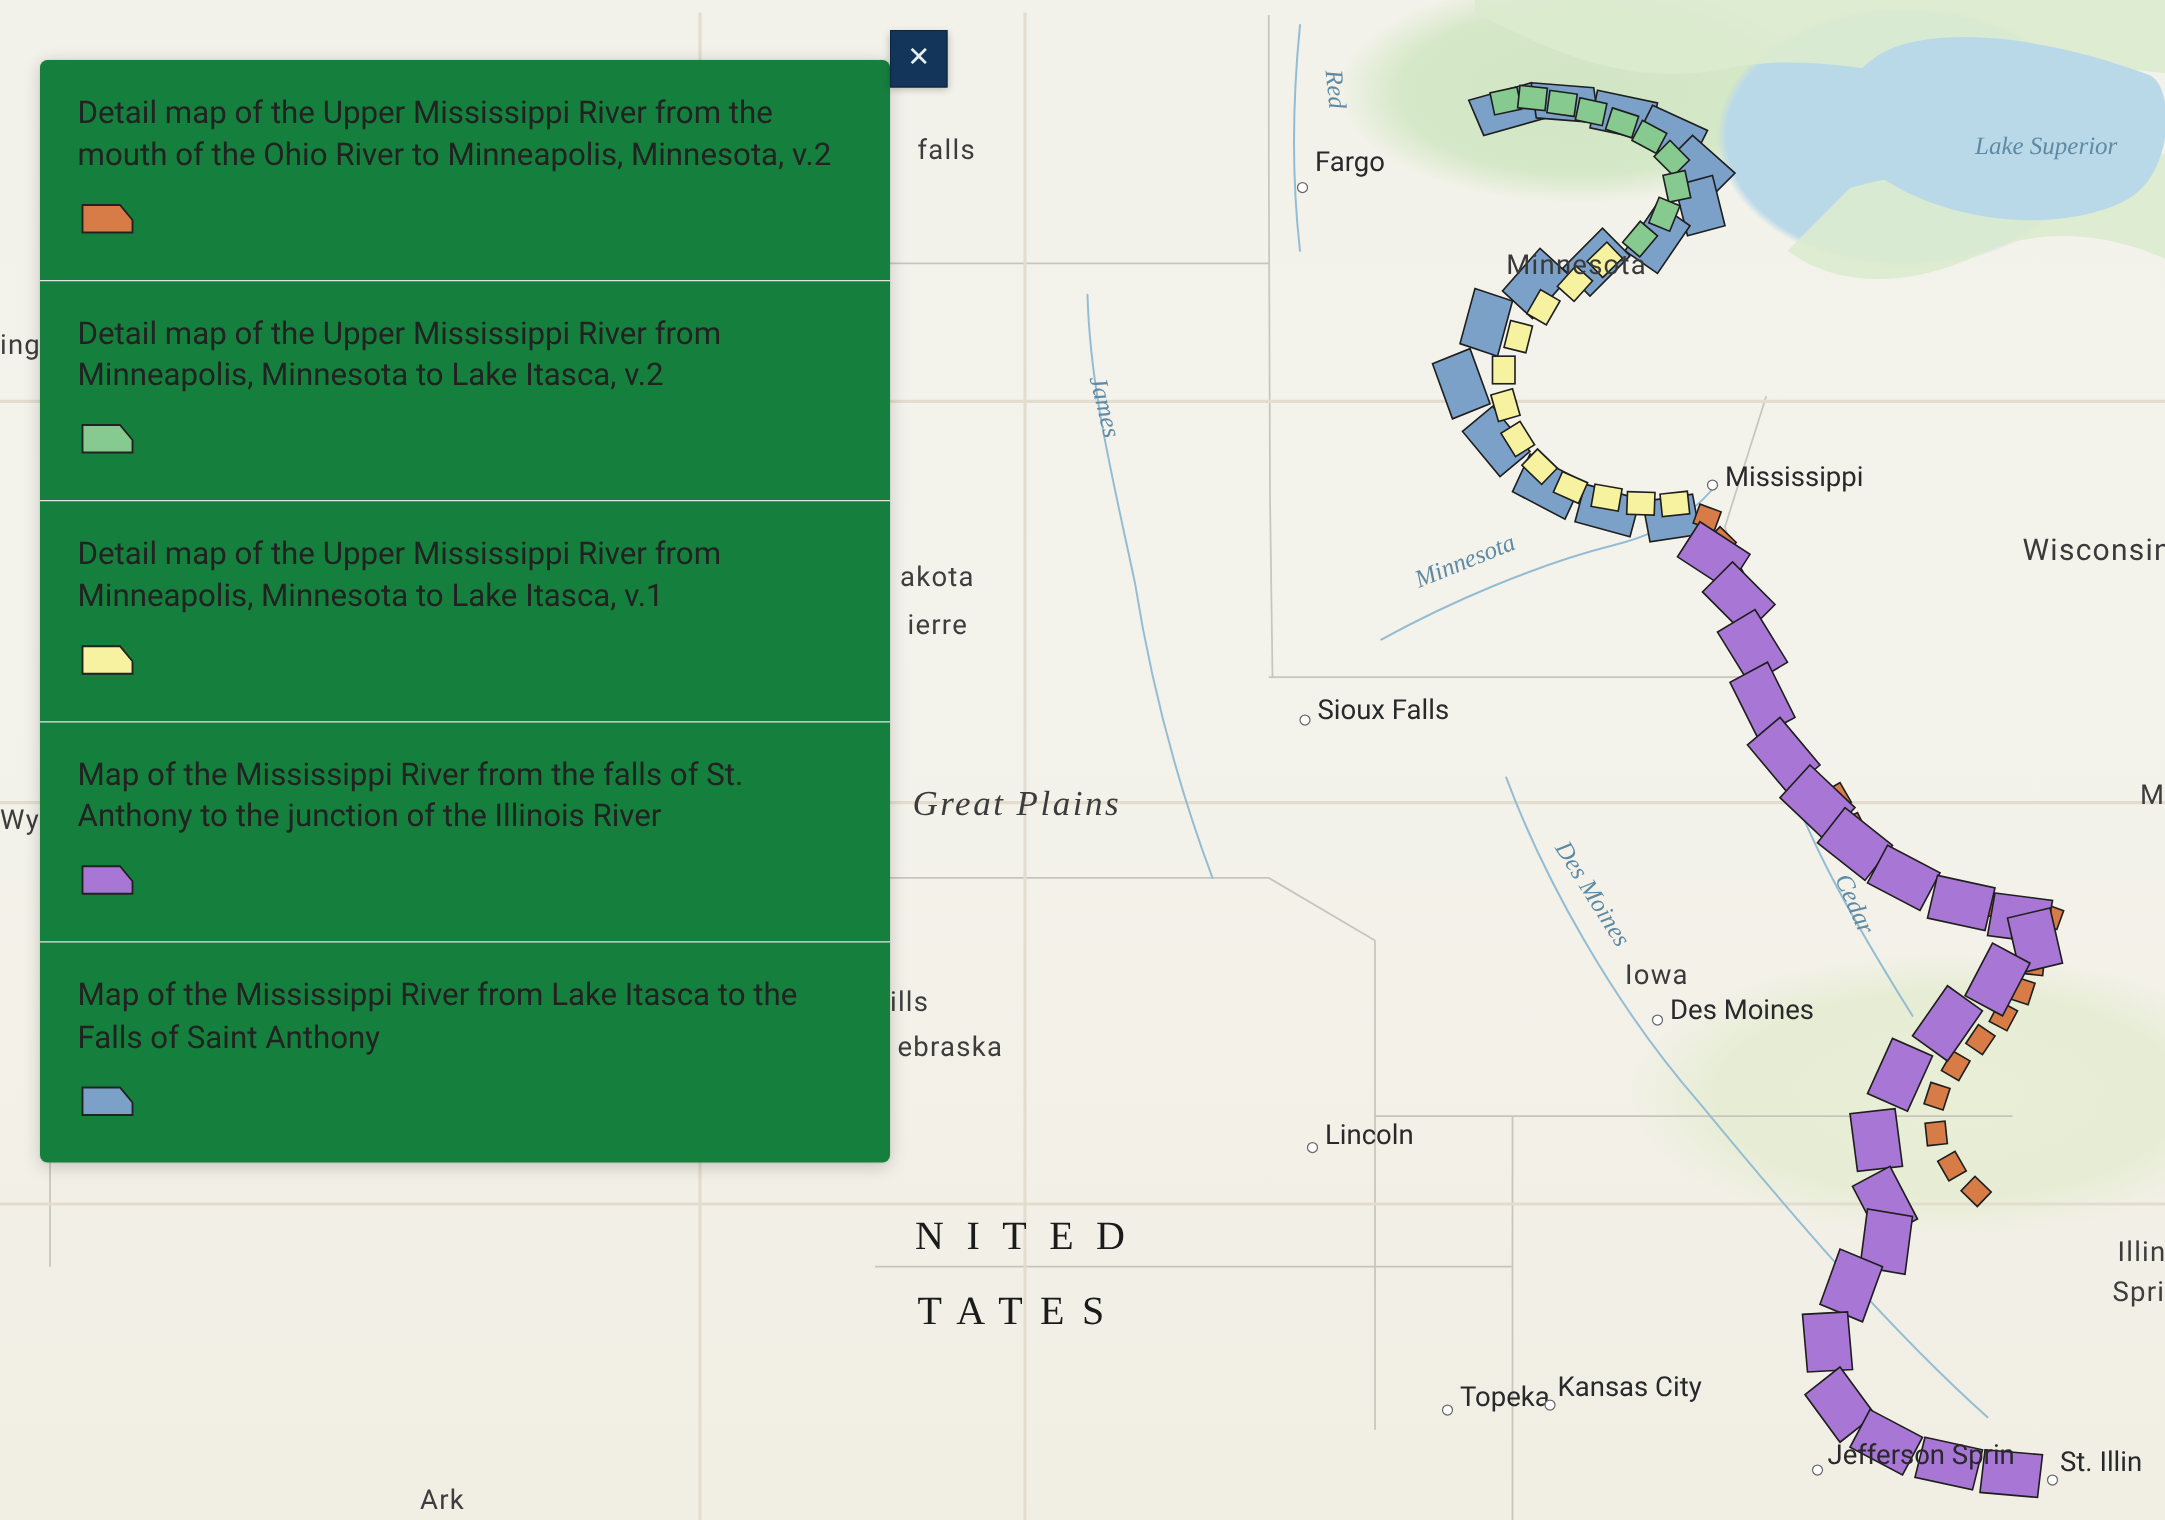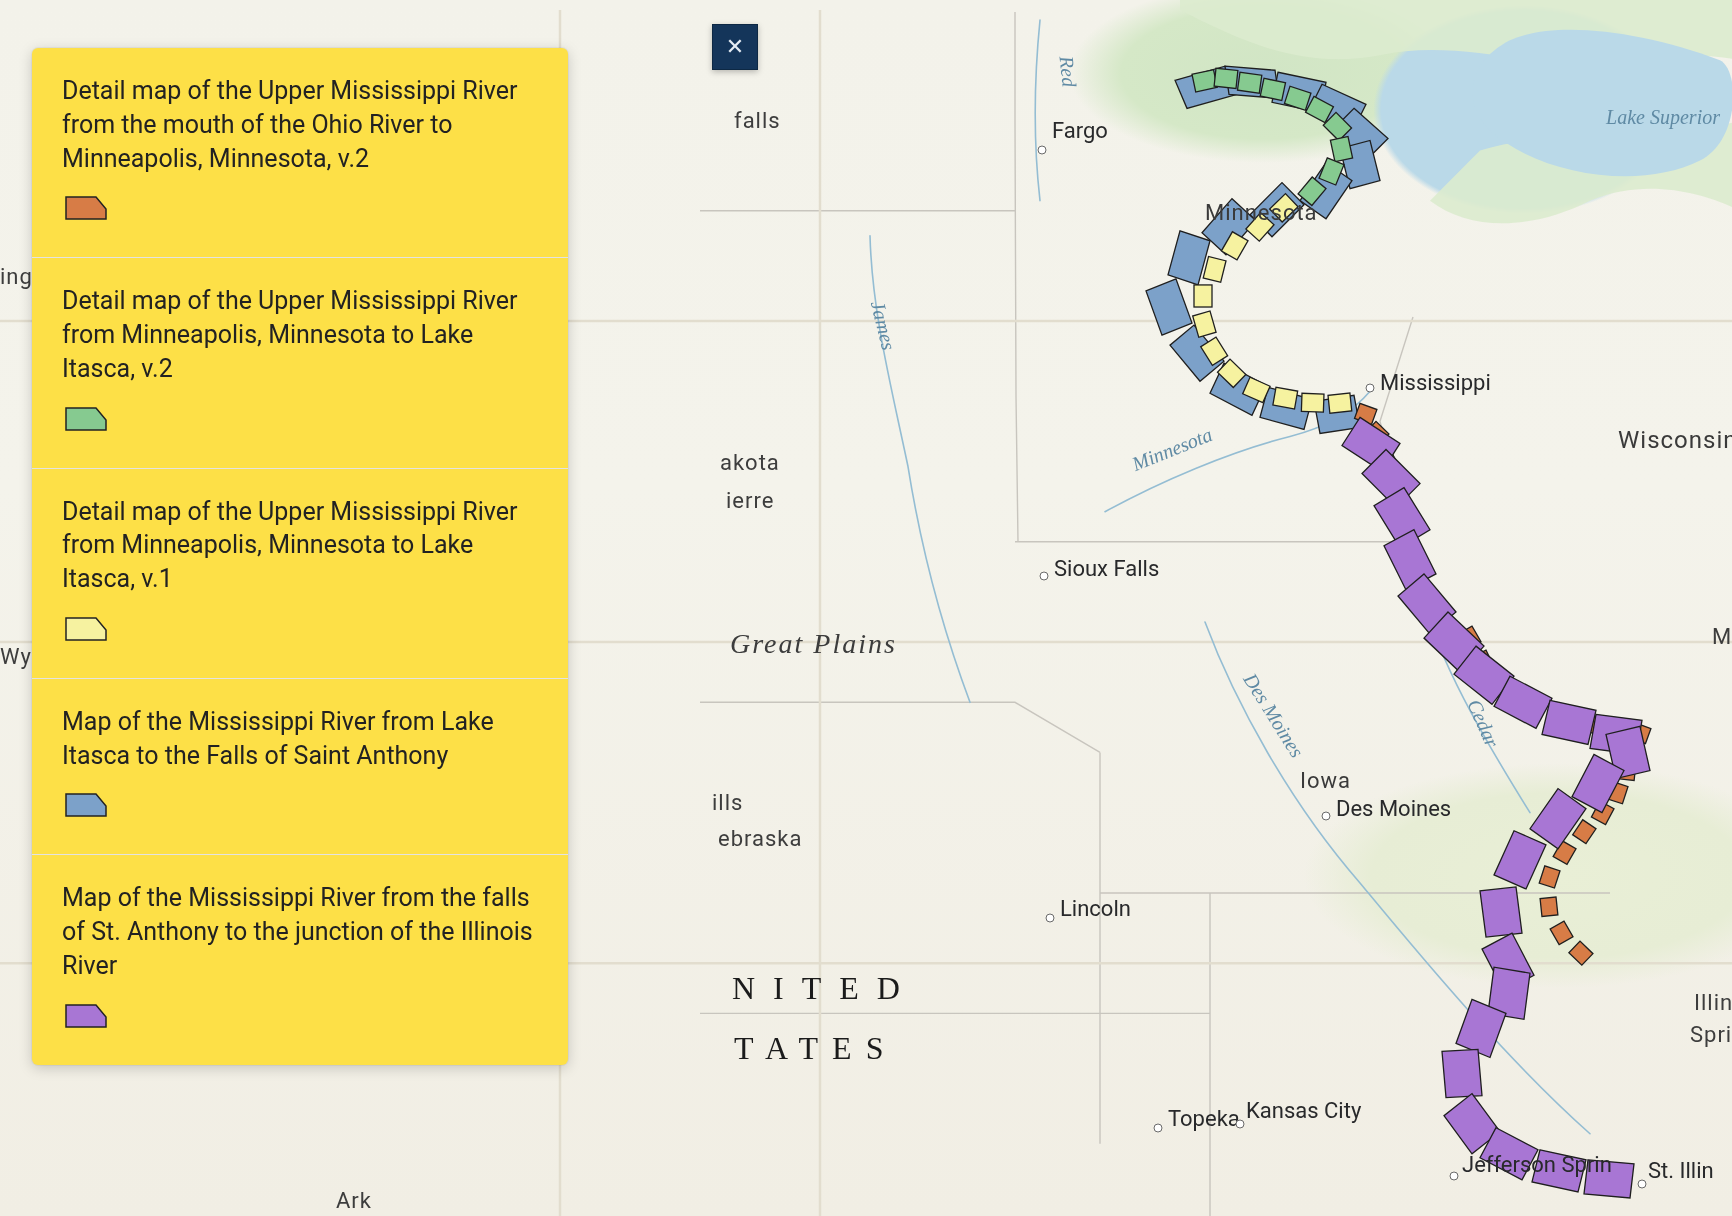--- a/index.html
+++ b/index.html
@@ -24,30 +24,30 @@
 
   .map-label { position: absolute; color: #2e2e2e; white-space: nowrap; pointer-events: none; }
   .map-label.country { font-family: Georgia, "Times New Roman", serif; letter-spacing: 18px; font-size: 32px; color: #1b1b1b; }
   .map-label.region  { font-family: Georgia, "Times New Roman", serif; font-style: italic; font-size: 28px; color: #3c3c3c; letter-spacing: 2px; text-align: right; }
   .map-label.country2 { font-family: Georgia, "Times New Roman", serif; letter-spacing: 14px; font-size: 32px; color: #1b1b1b; text-align: right; }
   .map-label.state   { font-size: 22px; color: #3a3a3a; letter-spacing: 1px; }
   .map-label.state-lg { font-size: 24px; color: #3a3a3a; letter-spacing: 1px; }
   .map-label.frag    { font-size: 22px; color: #3d3d3d; letter-spacing: 1px; }
   .map-label.city    { font-size: 22px; color: #28292b; }
   .map-label.river   { font-family: Georgia, "Times New Roman", serif; font-style: italic; font-size: 20px; color: #5f8aa4; }
-  .map-label.lake    { font-family: Georgia, "Times New Roman", serif; font-style: italic; font-size: 20px; color: #5f8aa4; text-align:right; }
+  .map-label.lake    { font-family: Georgia, "Times New Roman", serif; font-style: italic; font-size: 20px; color: #5f8aa4; text-align:left; }
 
   .city-dot { position: absolute; width: 9px; height: 9px; border: 1.5px solid #6a6a6a; border-radius: 50%; background: #fff; transform: translate(-50%,-50%); pointer-events:none; }
 
   
   .legend-panel {
     position: absolute;
     left: 32px; top: 48px;
-    width: 536px;
-    background: #fde047;
+    width: 680px;
+    background: #15803d;
     border-radius: 6px;
     box-shadow: 0 3px 14px rgba(0,0,0,.18), 0 0 0 1px rgba(0,0,0,.04);
     z-index: 20;
   }
   .legend-item {
     padding: 26px 30px 30px 30px;
     border-top: 1px solid #e3e3e3;
   }
   .legend-item:first-child { border-top: none; }
   .legend-title {
@@ -301,32 +301,32 @@
   </div>
   <div class="legend-item">
     <div class="legend-title">Detail map of the Upper Mississippi River from Minneapolis, Minnesota to Lake Itasca, v.1</div>
     <span class="swatch">
       <svg viewBox="0 0 48 34">
           <polygon points="4,8 34,8 44,20 44,30 4,30" fill="#f6f2a0" stroke="#222" stroke-width="1.5"></polygon>
         </svg>
     </span>
   </div>
   <div class="legend-item">
+    <div class="legend-title">Map of the Mississippi River from the falls of St. Anthony to the junction of the Illinois River</div>
+    <span class="swatch">
+      <svg viewBox="0 0 48 34">
+          <polygon points="4,8 34,8 44,20 44,30 4,30" fill="#a876d4" stroke="#222" stroke-width="1.5"></polygon>
+        </svg>
+    </span>
+  </div>
+  <div class="legend-item">
     <div class="legend-title">Map of the Mississippi River from Lake Itasca to the Falls of Saint Anthony</div>
     <span class="swatch">
       <svg viewBox="0 0 48 34">
           <polygon points="4,8 34,8 44,20 44,30 4,30" fill="#7ca1c9" stroke="#222" stroke-width="1.5"></polygon>
-        </svg>
-    </span>
-  </div>
-  <div class="legend-item">
-    <div class="legend-title">Map of the Mississippi River from the falls of St. Anthony to the junction of the Illinois River</div>
-    <span class="swatch">
-      <svg viewBox="0 0 48 34">
-          <polygon points="4,8 34,8 44,20 44,30 4,30" fill="#a876d4" stroke="#222" stroke-width="1.5"></polygon>
         </svg>
     </span>
   </div>
 </div>
 
 <div class="close-btn">
   <span>✕</span>
 </div>
 
 </body></html>

